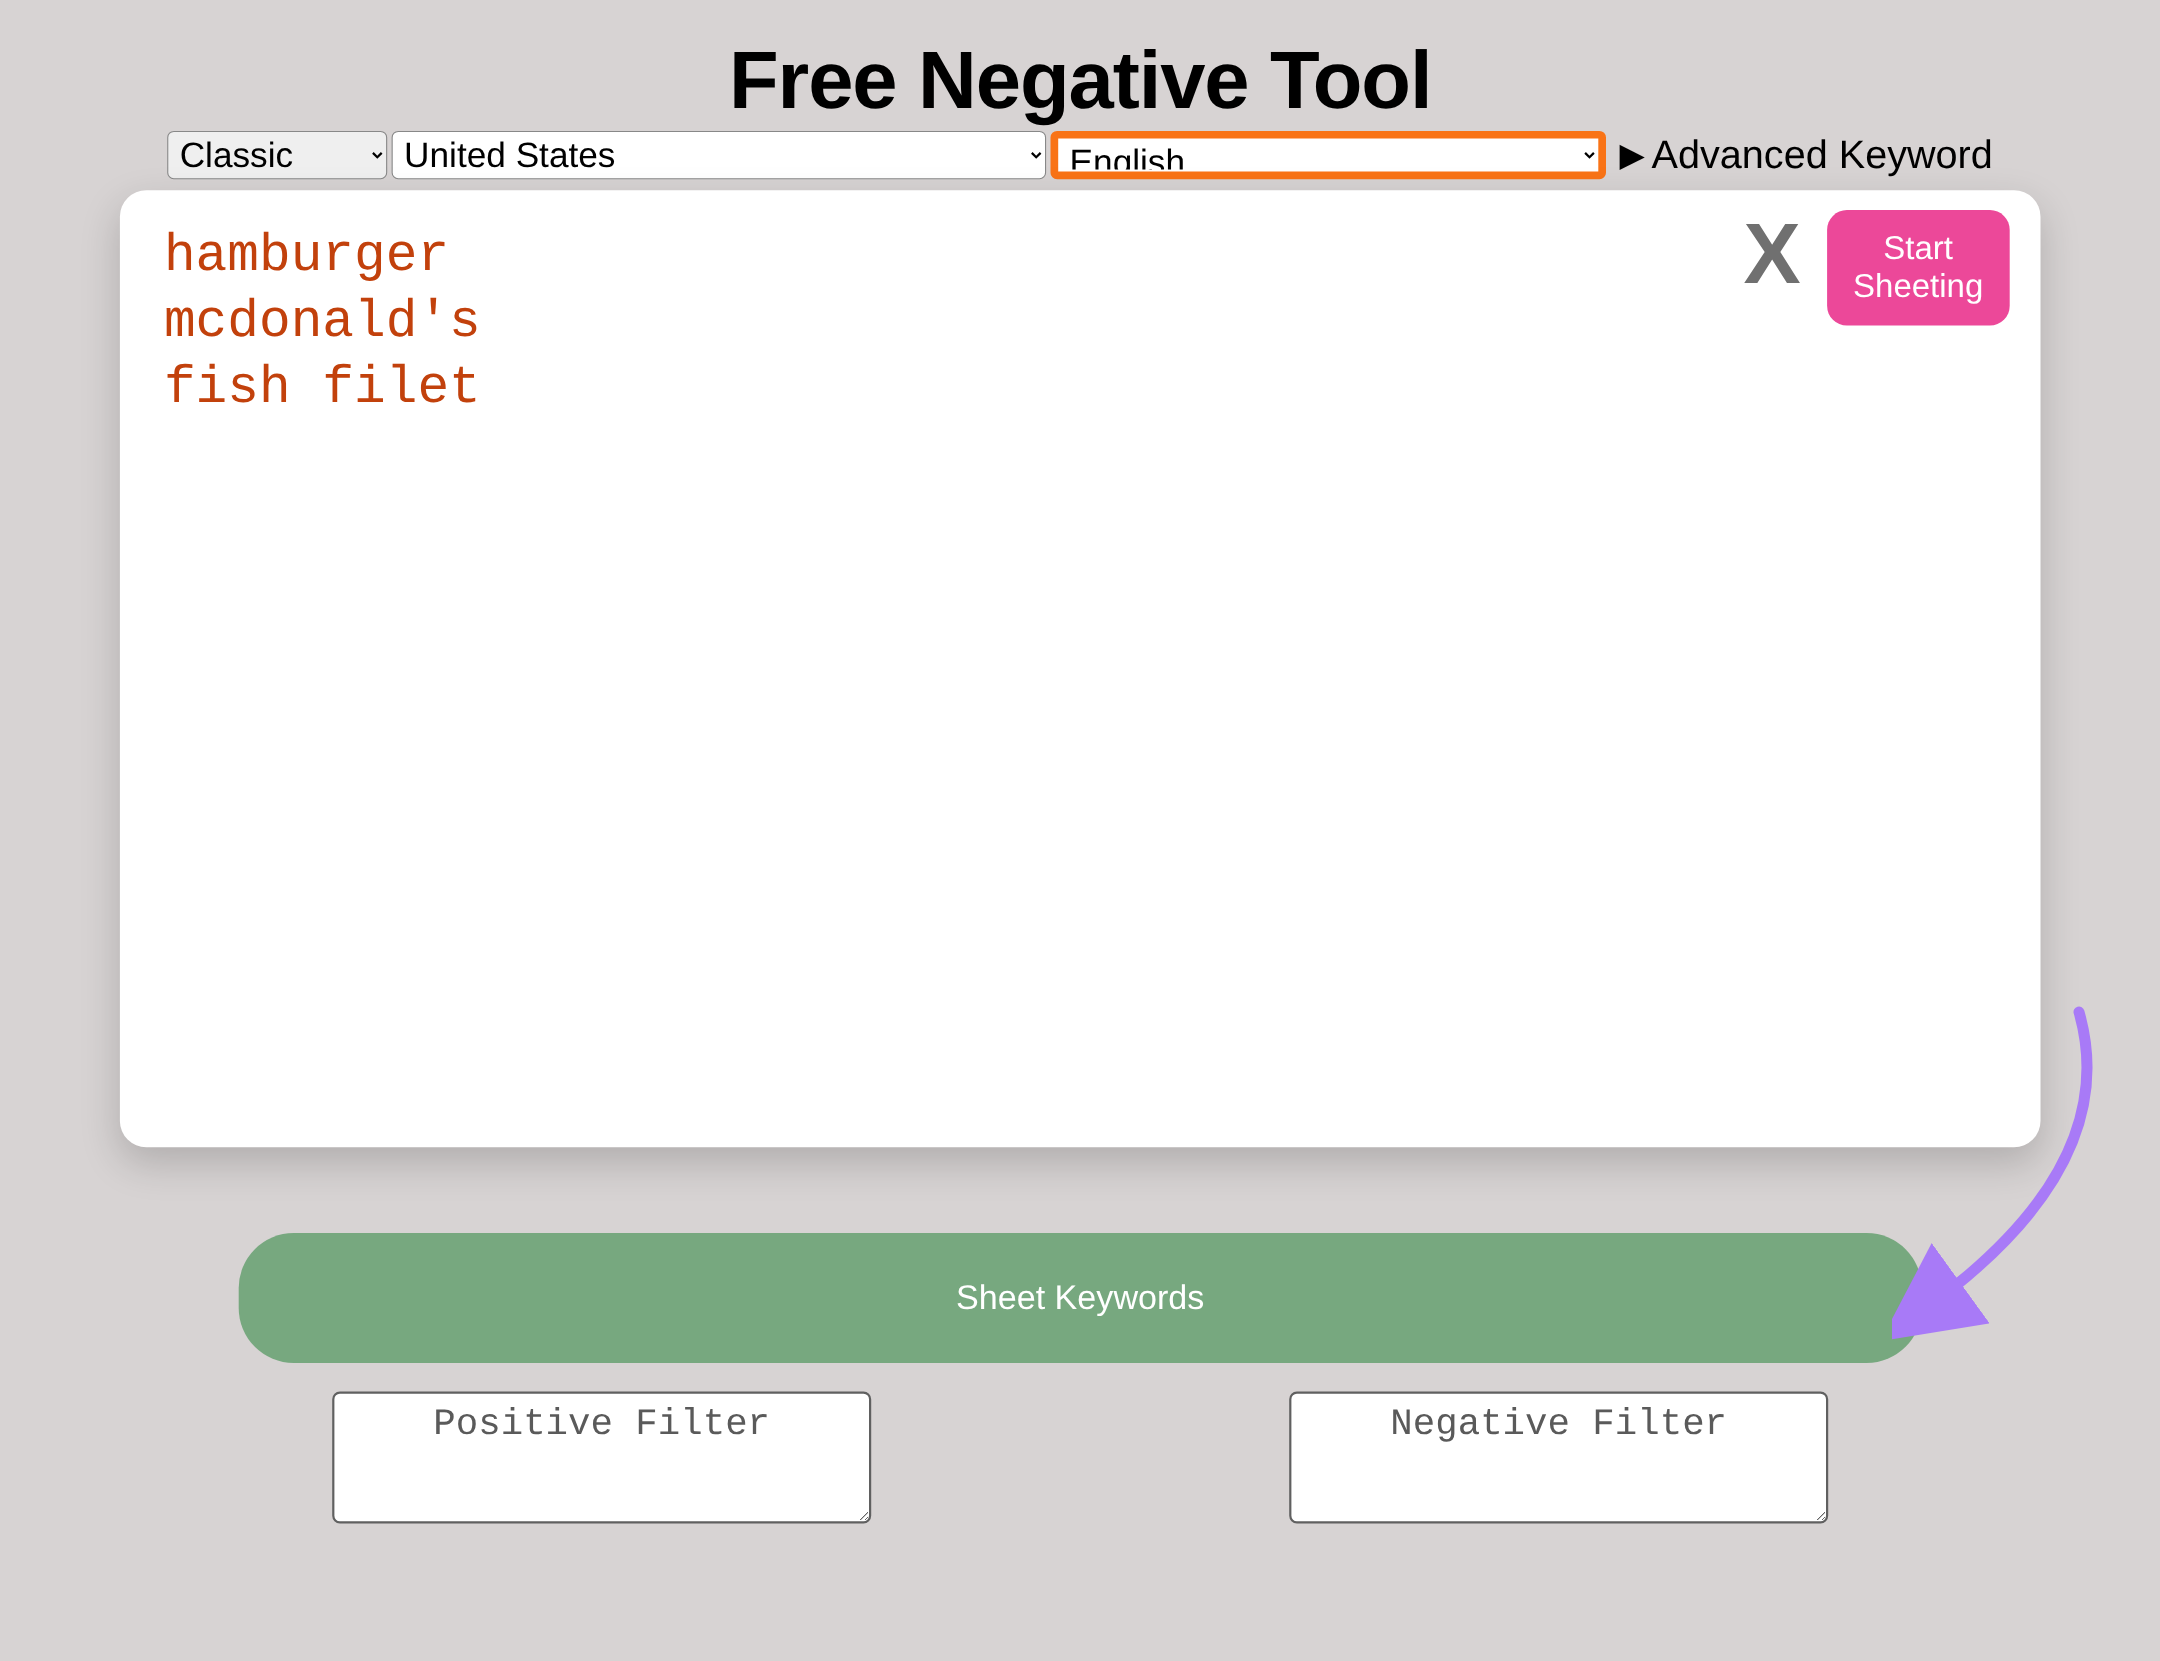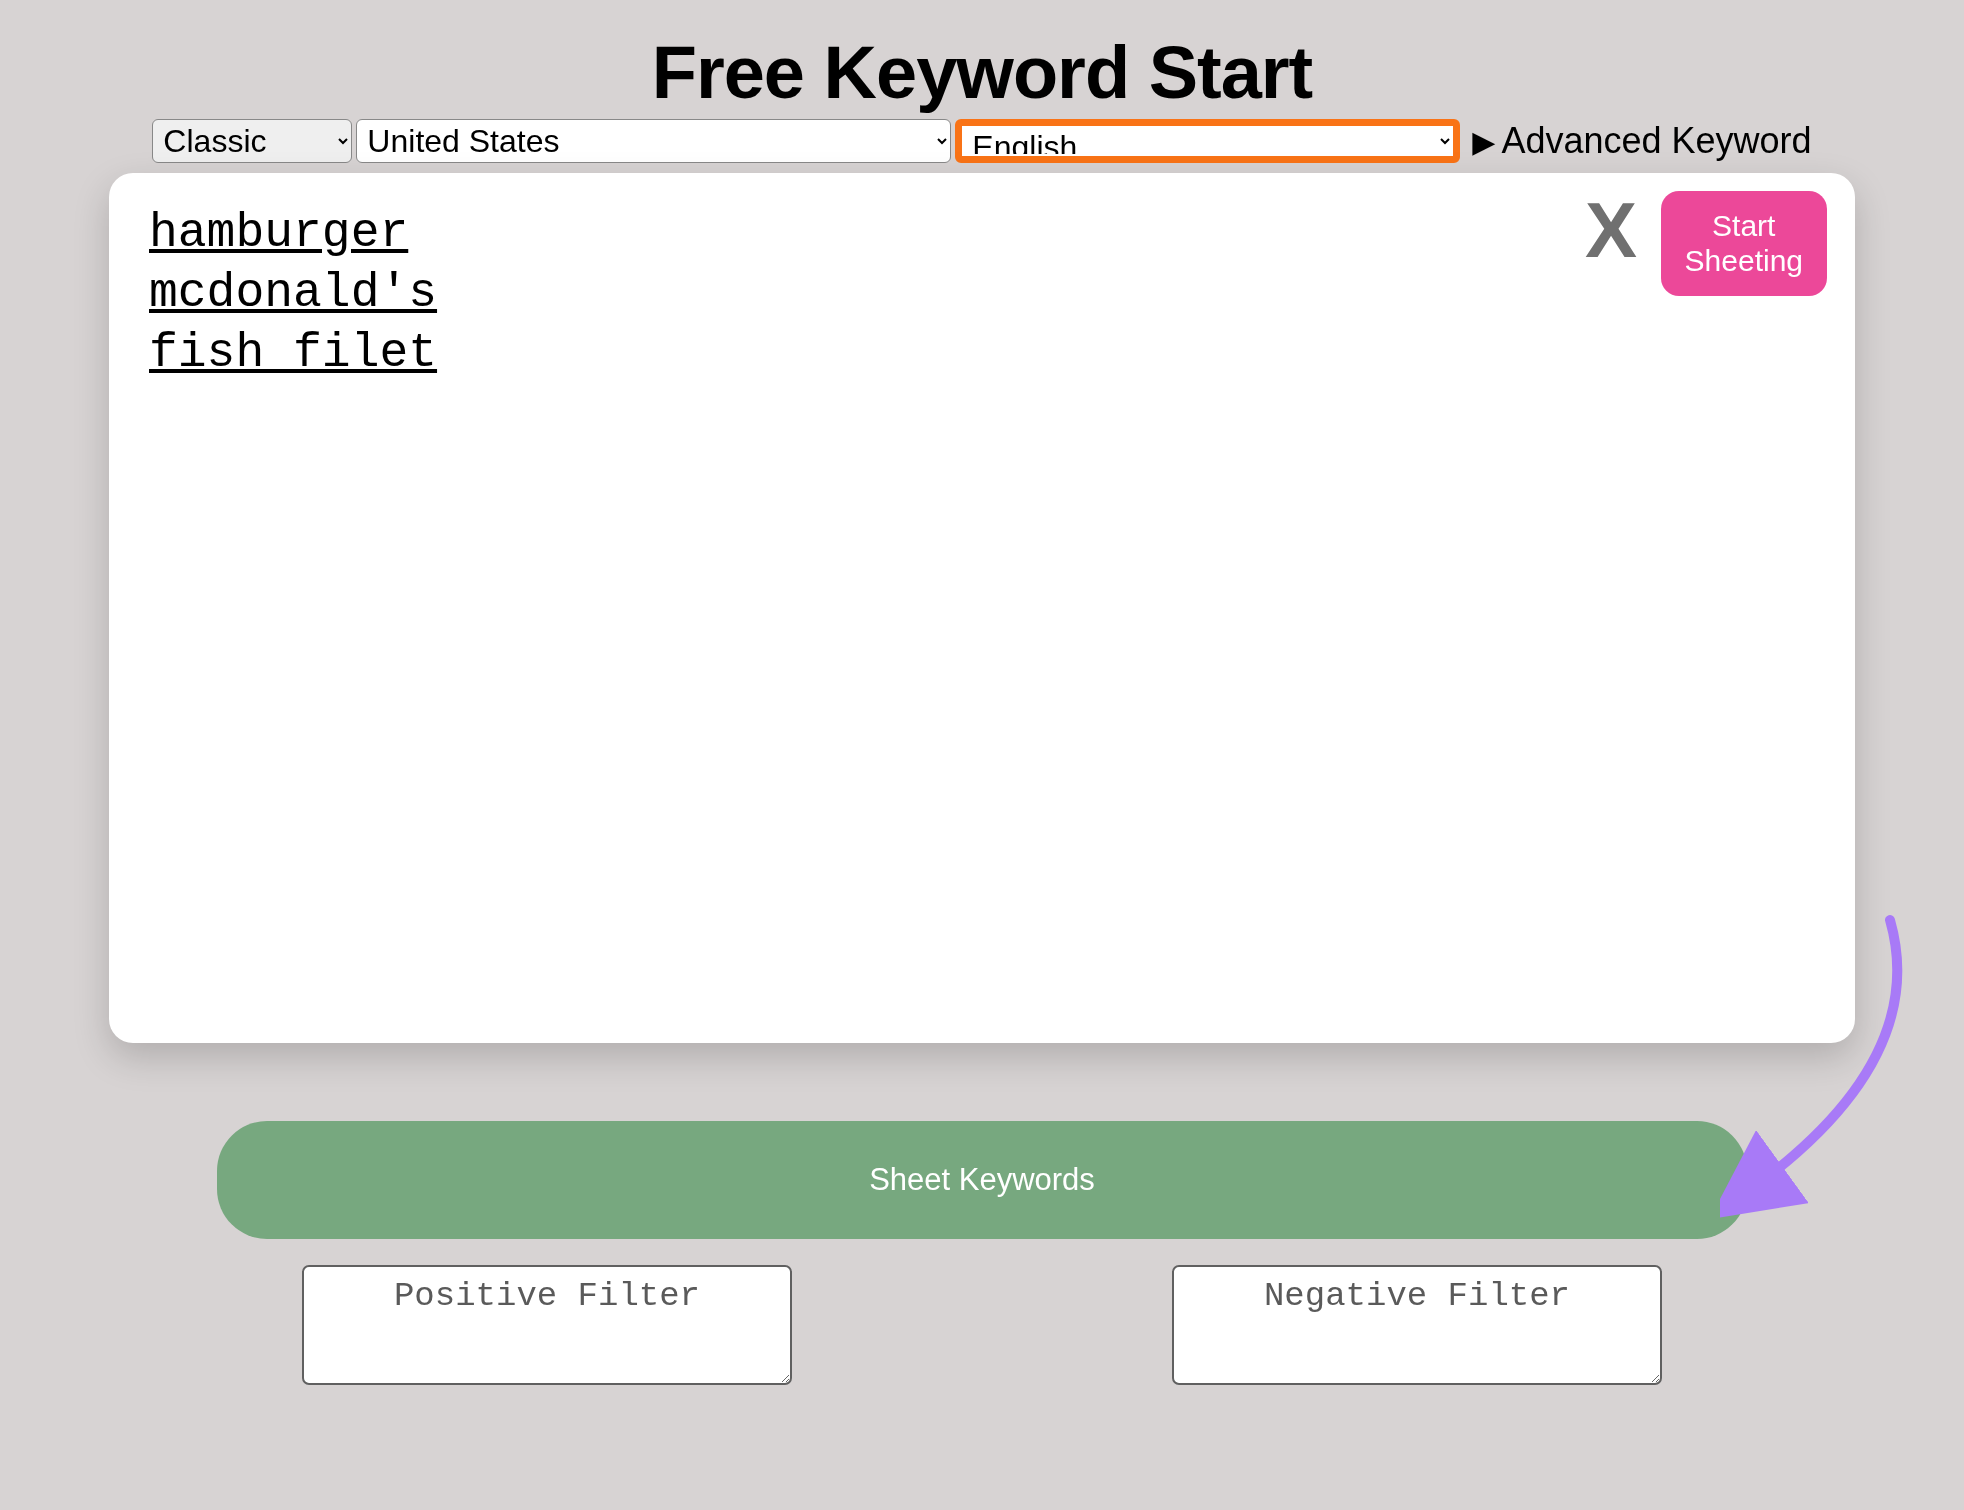--- a/index.html
+++ b/index.html
@@ -84,24 +84,23 @@
       width: 1746px;
       height: 870px;
       margin-top: 10px;
       position: relative;
       box-shadow: 0 14px 36px rgba(0,0,0,0.18);
       padding: 30px 40px;
     }
     .keywords-text {
       font-family: 'Courier New', Courier, monospace;
       font-size: 48px;
-      color: #000000;
+      color: #c2410c;
       white-space: pre;
       line-height: 1.25;
-      text-decoration: underline;
     }
     .clear-x {
       position: absolute;
       top: 18px;
       right: 218px;
       font-size: 78px;
       font-weight: bold;
       color: #707070;
       font-family: Arial, Helvetica, sans-serif;
       cursor: pointer;
@@ -161,21 +160,21 @@
       position: absolute;
       top: 910px;
       left: 1720px;
       pointer-events: none;
     }
   </style>
 </head>
 <body>
 
 <div class="container">
-  <h1 class="page-title">Free Keyword Start</h1>
+  <h1 class="page-title">Free Negative Tool</h1>
 
   <div class="toolbar">
     <select class="select-classic">
       <option>Classic</option>
     </select>
     <select class="select-country">
       <option>United States</option>
     </select>
     <select class="select-language">
       <option>English</option>

